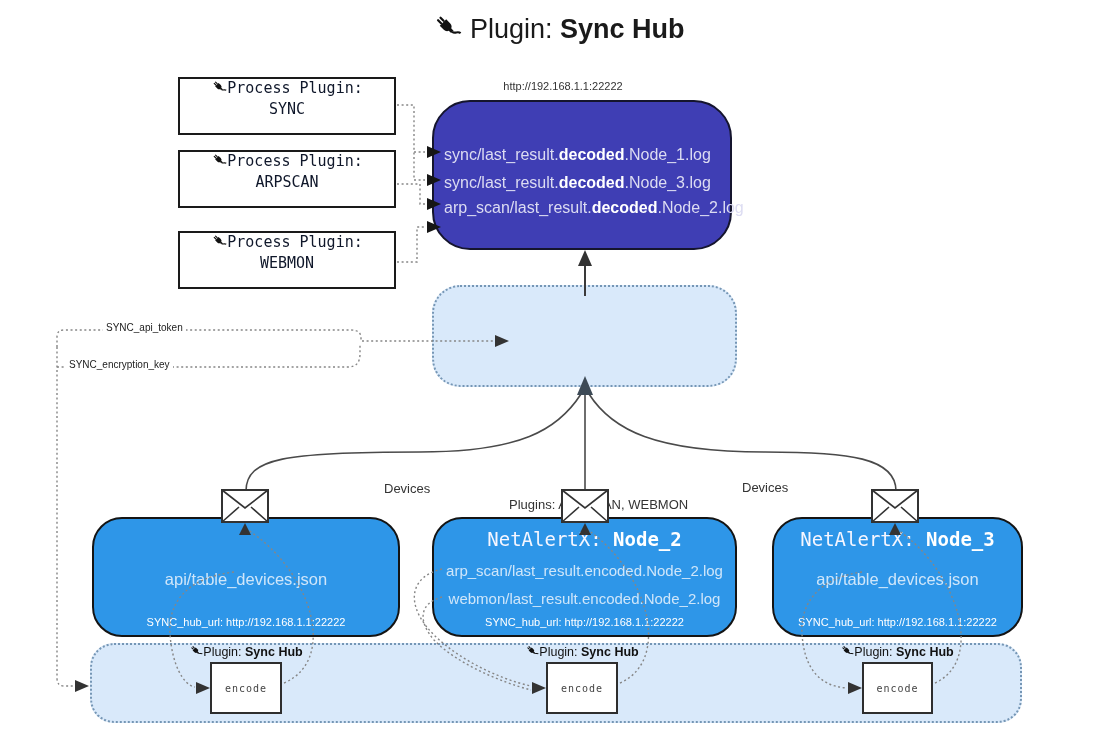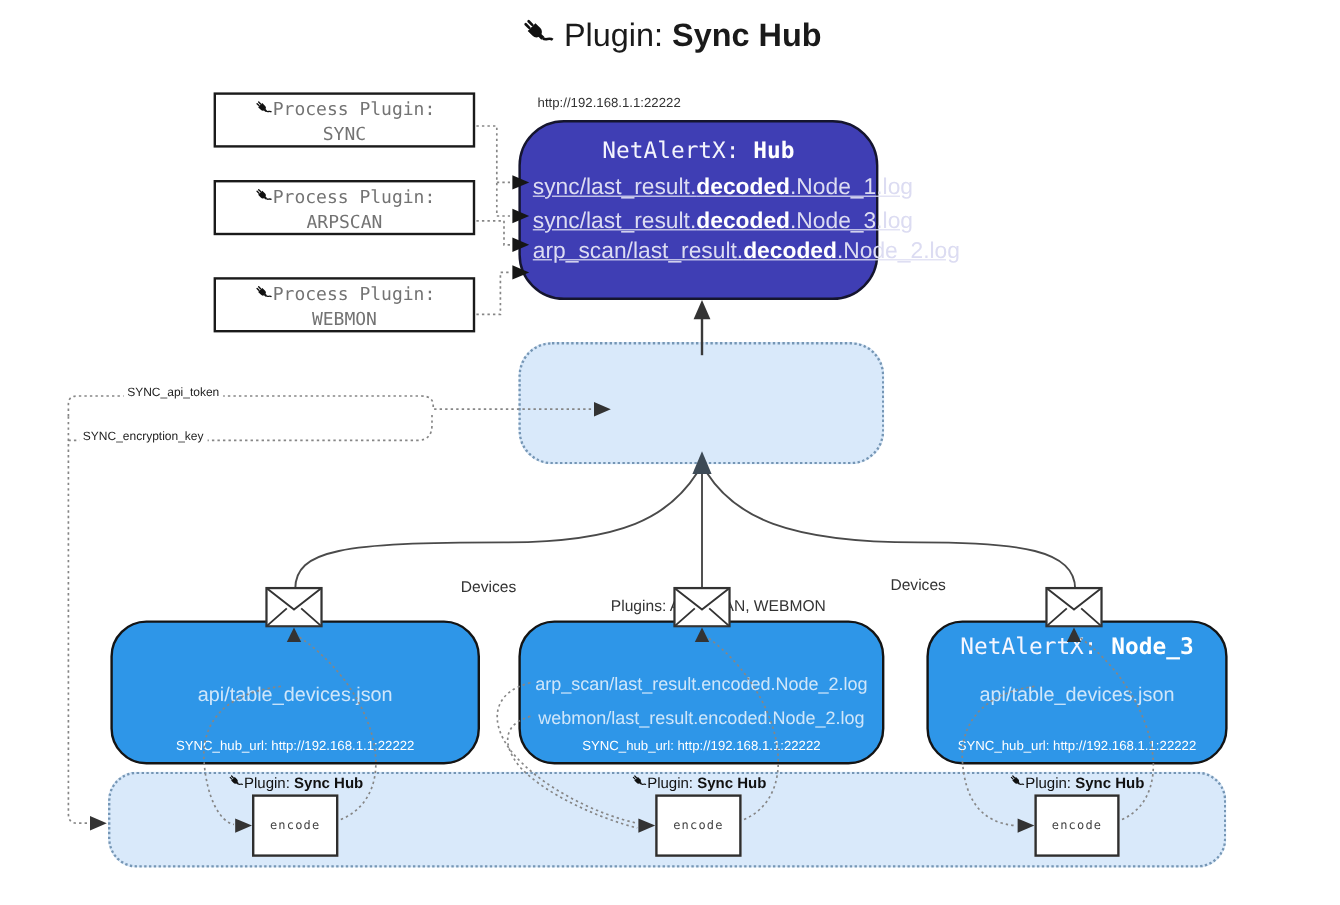--- a/index.html
+++ b/index.html
@@ -4,32 +4,32 @@
 <style>
   html,body{margin:0;padding:0;background:#fff;}
   #canvas{position:relative;width:1117px;height:754px;background:#fff;
           font-family:"Liberation Sans",sans-serif;overflow:hidden;}
   .abs{position:absolute;}
   
   #title-row{left:0;right:0;top:12px;text-align:center;font-size:27px;color:#1a1a1a;z-index:3;}
   #title-row .bold{font-weight:bold;}
   .plug{display:inline-block;vertical-align:-0.12em;line-height:0;}
   
-  #hub-url{left:448px;width:300px;top:80px;text-align:left;font-size:11px;color:#333;z-index:1;}
+  #hub-url{left:413px;width:300px;top:80px;text-align:center;font-size:11px;color:#333;z-index:1;}
   #hub{left:432px;top:100px;width:300px;height:150px;border:2px solid #15152e;border-radius:38px;
        box-sizing:border-box;z-index:1;}
   #hub-title{left:0;right:0;top:13px;text-align:center;color:#f4f4fd;
              font-family:"DejaVu Sans Mono",monospace;font-size:19px;}
   #hub-title .bold{font-weight:bold;color:#fff;}
-  .hub-file{left:10px;right:4px;height:18px;color:#dcdcf2;font-size:19px;white-space:nowrap;text-decoration:underline;}
+  .hub-file{left:10px;right:4px;height:18px;color:#dcdcf2;font-size:16px;white-space:nowrap;}
   .hub-file b{color:#fff;}
   
-  .pbox{left:178px;width:218px;height:46px;background:#fff;border:2px solid #1a1a1a;box-sizing:border-box;
-        font-family:"DejaVu Sans Mono",monospace;font-size:15px;color:#737373;text-align:center;
-        display:flex;flex-direction:column;justify-content:flex-end;gap:3px;z-index:1;}
+  .pbox{left:178px;width:218px;height:58px;background:#fff;border:2px solid #1a1a1a;box-sizing:border-box;
+        font-family:"DejaVu Sans Mono",monospace;font-size:15px;color:#0f172a;text-align:center;
+        display:flex;flex-direction:column;justify-content:flex-start;gap:3px;z-index:1;}
   
   .band{background:#D9E9FA;border:2px dotted #7596b5;box-sizing:border-box;z-index:1;}
   #decode-band{left:432px;top:285px;width:305px;height:102px;border-radius:28px;}
   #decode-box{left:508px;top:296px;width:157px;height:79px;background:#fff;border:2px solid #2e2e2e;
               box-sizing:border-box;display:flex;align-items:center;justify-content:center;
               font-family:"DejaVu Sans Mono",monospace;font-size:17px;letter-spacing:2px;color:#222;z-index:1;}
   
   .key-label{background:#fff;padding:0 3px;font-size:10px;color:#222;z-index:3;white-space:nowrap;}
   
   .edge-label{background:#fff;padding:0 4px;font-size:13px;color:#333;z-index:3;white-space:nowrap;margin-top:36px;}
@@ -65,24 +65,20 @@
             <rect x="10.9" y="14.8" width="2.7" height="3"></rect>
             <path d="M12.3 17.6 c0 3 3.6 2.4 3.9 5.6" stroke="#111" stroke-width="1.7" fill="none"></path>
           </g>
         </svg></span>
     <span>Plugin:</span>
     <span class="bold">Sync Hub</span>
   </div>
 
   <div class="abs" id="hub-url">http://192.168.1.1:22222</div>
   <div class="abs" id="hub" style="background: rgb(63, 62, 180);">
-    <div class="abs" id="hub-title">
-      <span>NetAlertX:</span>
-      <span class="bold">Hub</span>
-    </div>
     <div class="abs hub-file" style="top:44px"><span>sync/last_result.</span><b>decoded</b><span>.Node_1.log</span></div>
     <div class="abs hub-file" style="top:72px"><span>sync/last_result.</span><b>decoded</b><span>.Node_3.log</span></div>
     <div class="abs hub-file" style="top:97px"><span>arp_scan/last_result.</span><b>decoded</b><span>.Node_2.log</span></div>
   </div>
 
   <div class="abs pbox" style="top:77px">
     <div><span class="plug" style="font-size:16px"><svg width="1em" height="1em" viewBox="0 0 24 24" fill="#111">
             <g transform="rotate(-45 12 12)">
               <rect x="9.9" y="2.2" width="1.8" height="5.2" rx="0.9"></rect>
               <rect x="12.7" y="2.2" width="1.8" height="5.2" rx="0.9"></rect>
@@ -126,20 +122,24 @@
   <div class="abs edge-label" style="left:380px;top:445px">Devices</div>
   <div class="abs edge-label" style="left:505px;top:461px">Plugins: ARPSCAN, WEBMON</div>
   <div class="abs edge-label" style="left:738px;top:444px">Devices</div>
 
   <div class="abs node" style="left: 92px; width: 308px; background: rgb(46, 150, 232);">
     <div class="abs node-file" style="top:51px;font-size:16.5px">api/table_devices.json</div>
     <div class="abs node-url">SYNC_hub_url: http://192.168.1.1:22222</div>
   </div>
 
   <div class="abs node" style="left: 432px; width: 305px; background: rgb(46, 150, 232);">
+    <div class="abs node-title">
+      <span>NetAlertX:</span>
+      <span class="bold">Node_2</span>
+    </div>
     <div class="abs node-file" style="top:43px;font-size:15px">arp_scan/last_result.encoded.Node_2.log</div>
     <div class="abs node-file" style="top:71px;font-size:15px">webmon/last_result.encoded.Node_2.log</div>
     <div class="abs node-url">SYNC_hub_url: http://192.168.1.1:22222</div>
   </div>
 
   <div class="abs node" style="left: 772px; width: 251px; background: rgb(46, 150, 232);">
     <div class="abs node-title">
       <span>NetAlertX:</span>
       <span class="bold">Node_3</span>
     </div>

